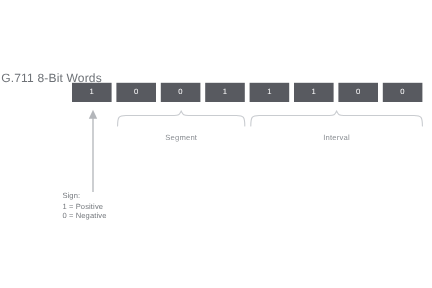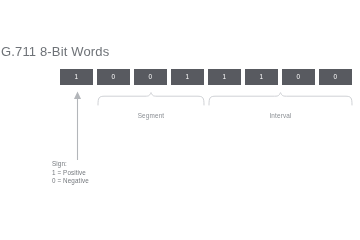--- a/index.html
+++ b/index.html
@@ -22,22 +22,22 @@
     top: 0;
     width: 360px;
     height: 235px;
     background: #ffffff;
   }
 
   
   .title {
     position: absolute;
     left: 1px;
-    top: 44px;
-    font-size: 13px;
+    top: 60px;
+    font-size: 10px;
     letter-spacing: 0.15px;
     color: #6e7277;
     white-space: nowrap;
   }
 
   
   .bit-row {
     position: absolute;
     left: 60px;
     top: 69px;

